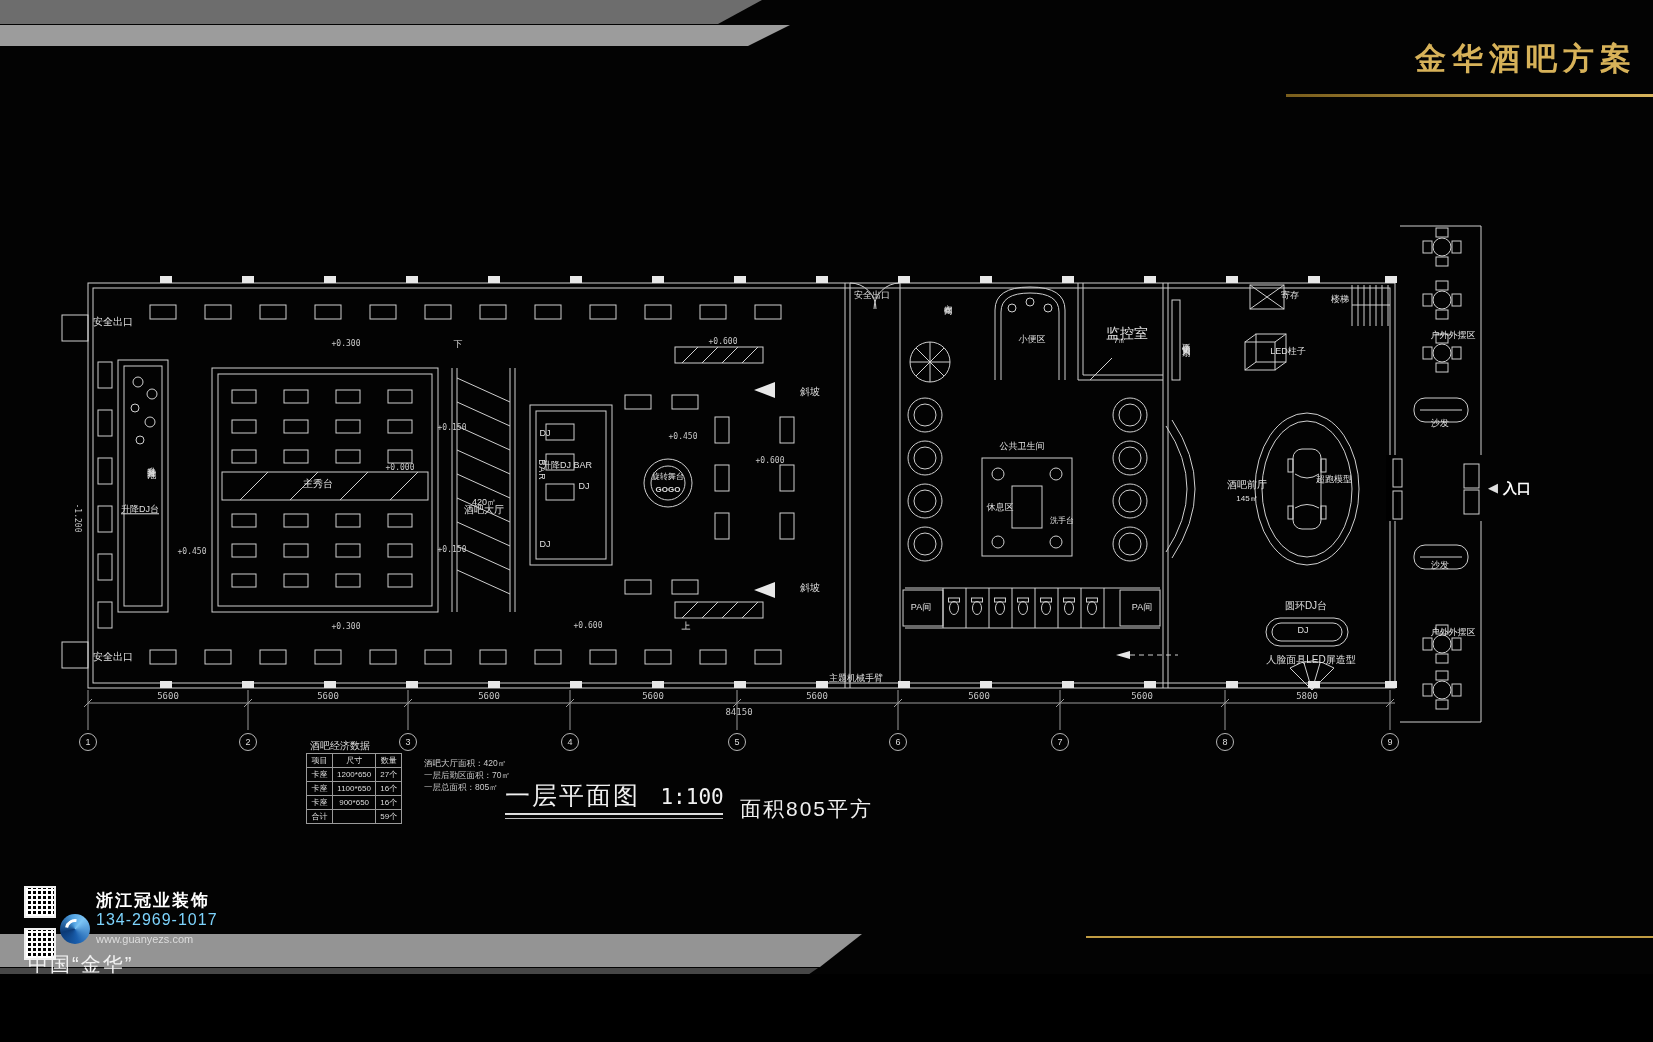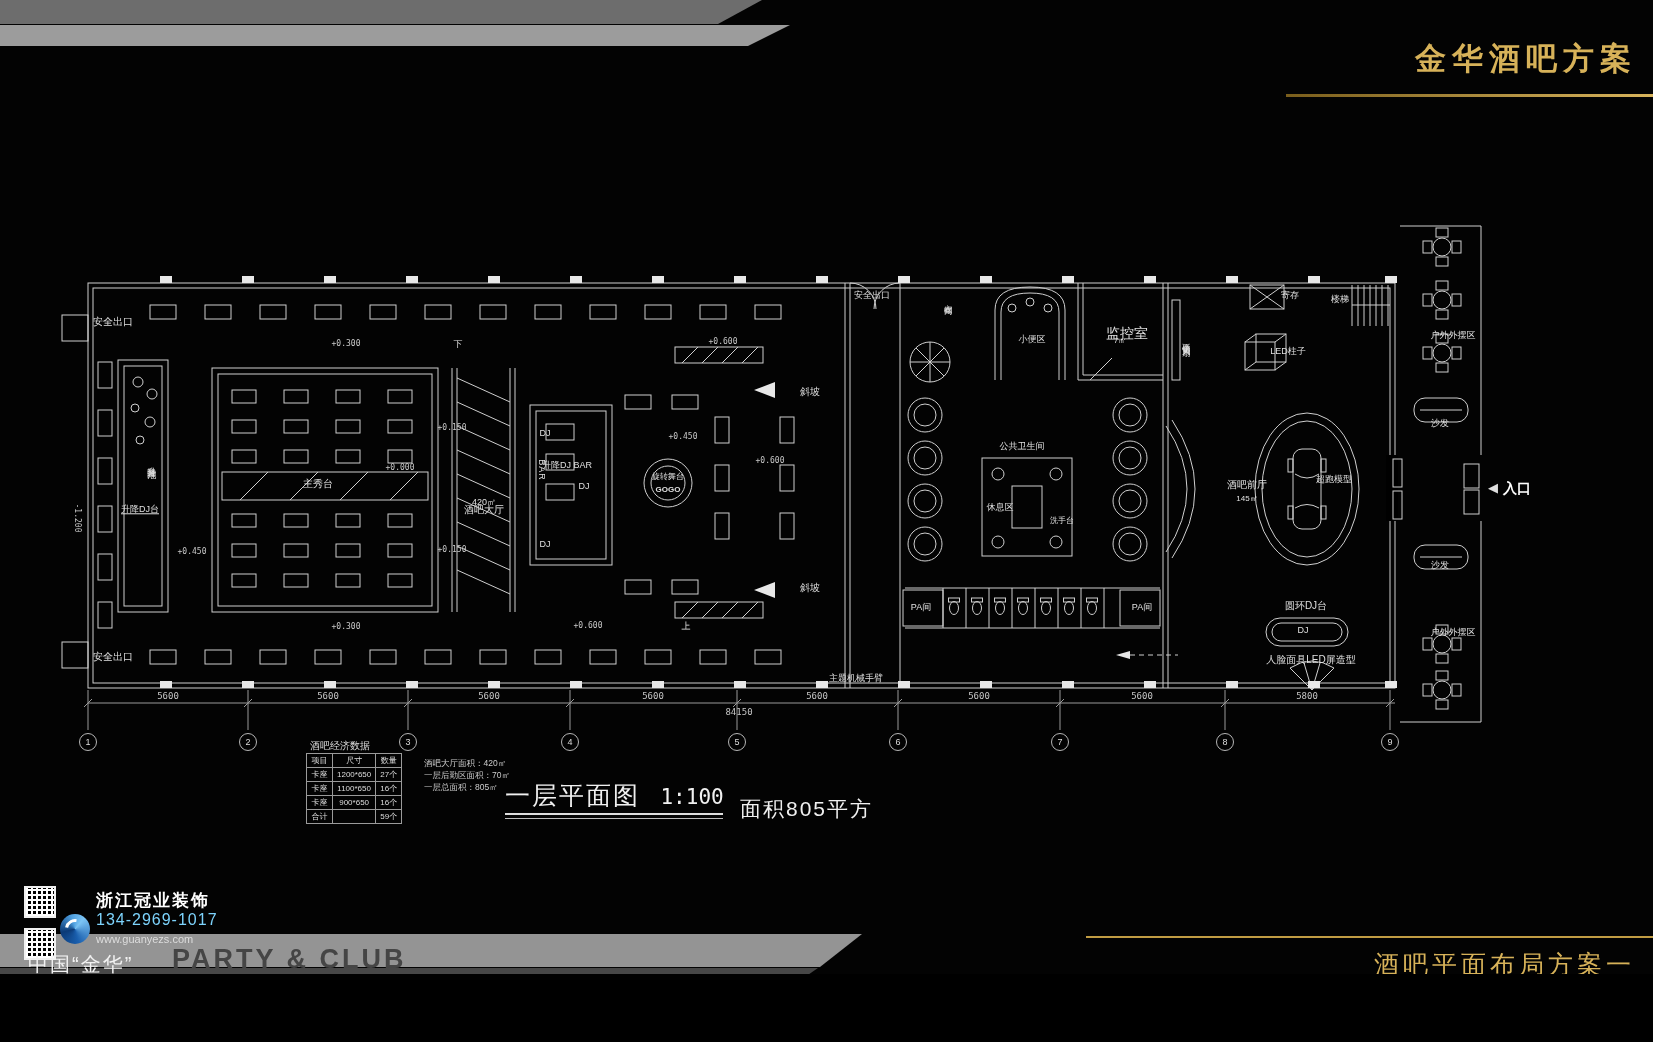--- a/index.html
+++ b/index.html
@@ -458,17 +458,15 @@
       <div>一层总面积：805㎡</div>
     </div>
 
   <div class="qr qr1"></div>
   <div class="qr qr2"></div>
   <div class="logo"></div>
   <div class="co1">浙江冠业装饰</div>
   <div class="co2">134-2969-1017</div>
   <div class="co3">www.guanyezs.com</div>
   <div class="brand-cn">中国“金华”</div>
-  <div class="brand-en">PARTY &amp; CLUB</div>
   <div class="gold-line-bot"></div>
-  <div class="page-title">酒吧平面布局方案一</div>
 
 </div>
 
 </body></html>

